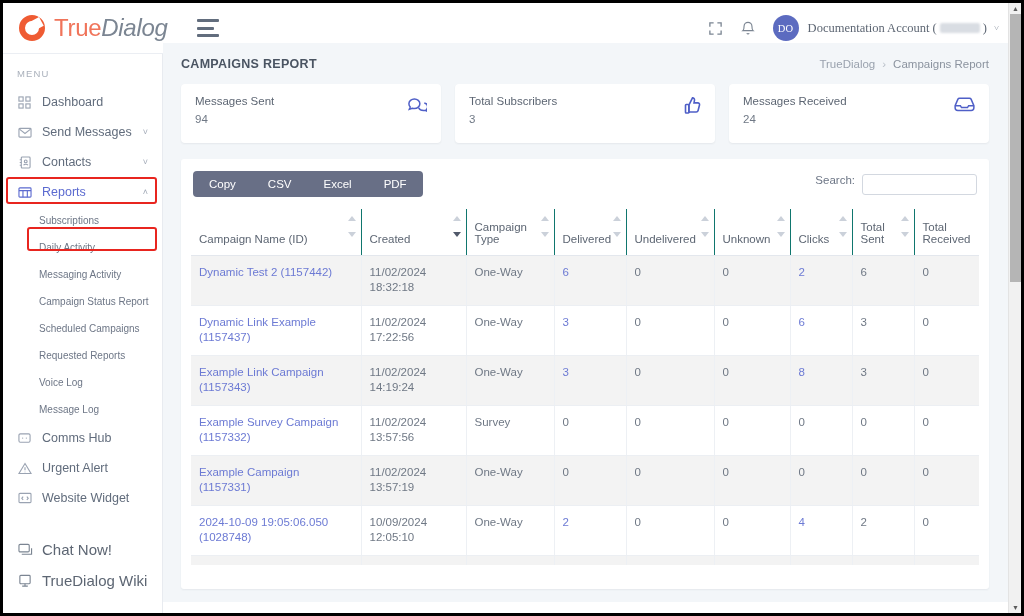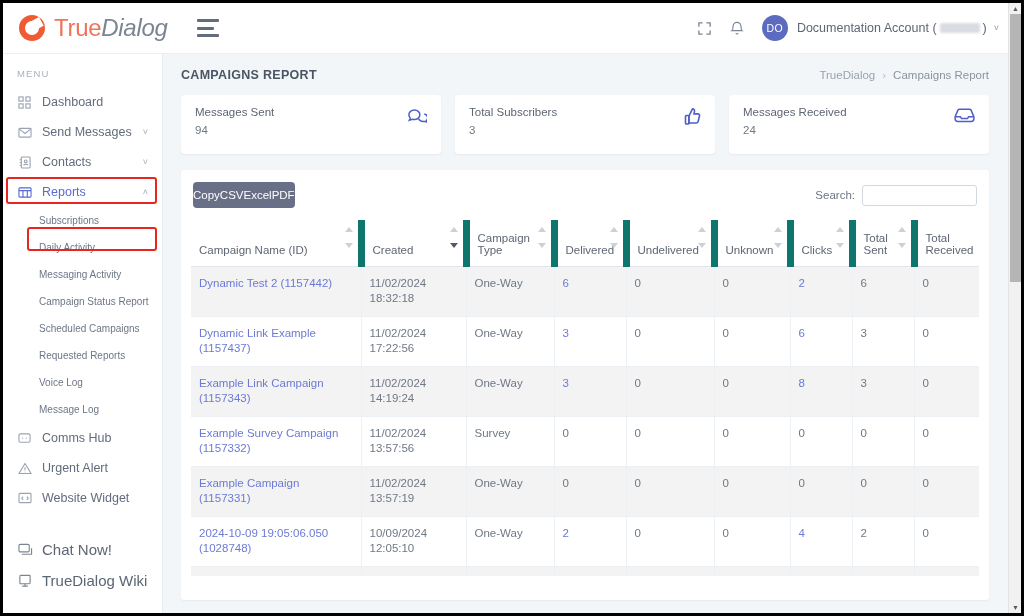--- a/index.html
+++ b/index.html
@@ -42,21 +42,21 @@
   .hamburger {
     margin-left: 29px; width: 22px; height: 18px;
     display: flex; flex-direction: column; justify-content: space-between;
     cursor: pointer;
   }
   .hamburger i { display: block; height: 3px; background: #626d7d; border-radius: 1px; }
   .hamburger i:nth-child(2) { width: 80%; }
 
   .topbar-right {
     margin-left: auto; display: flex; align-items: center;
-    padding-right: 22px; gap: 18px;
+    padding-right: 22px; gap: 18px; font-family: Liberation Serif, serif;
   }
   .icon-btn { color: #7b8592; cursor: pointer; display: flex; align-items: center; }
   .avatar {
     width: 26px; height: 26px; border-radius: 50%;
     background: #5c6bc0; color: #fff; font-size: 10.5px;
     display: flex; align-items: center; justify-content: center;
     letter-spacing: .4px; font-weight: 500;
   }
   .acct-name {
     font-size: 12.5px; color: #5d6673; margin-left: 9px;
@@ -102,21 +102,21 @@
   .bottom-links { position: absolute; left: 0; top: 480px; width: 100%; }
   .blink {
     display: flex; align-items: center; height: 31px; padding-left: 14px;
     font-size: 15px; color: #5d6673; cursor: pointer;
   }
   .blink .nico { width: 16px; height: 16px; margin-right: 9px; color: #7b8592;
     display: flex; align-items: center; justify-content: center; }
 
   
   .main {
-    position: absolute; left: 160px; top: 51px;
+    position: absolute; left: 160px; top: 40px;
     width: 848px; height: 559px;
     background: #f3f6f9; overflow: hidden;
   }
   .page-head {
     display: flex; align-items: center; padding: 14px 22px 0 18px;
   }
   .page-title { font-size: 12.5px; font-weight: bold; color: #4a5462; letter-spacing: .3px; }
   .crumbs { margin-left: auto; font-size: 11.5px; color: #9aa2ae; display: flex; gap: 7px; }
   .crumbs .c-sep { color: #b9c0c9; }
   .crumbs .c-cur { color: #8b939f; }
@@ -136,36 +136,36 @@
     margin: 16px 22px 0 18px; background: #fff; border-radius: 3px;
     box-shadow: 0 1px 2px rgba(40,50,70,.07);
     padding: 10px 10px 0 10px; height: 430px; overflow: hidden;
   }
   .panel-top { display: flex; align-items: center; padding: 2px 2px 0 2px; }
   .btn-group {
     display: flex; background: #686f86; border-radius: 4px; overflow: hidden;
   }
   .btn-group button {
     background: transparent; border: none; color: #fff;
-    font-size: 11.5px; padding: 7px 0; cursor: pointer;
+    font-size: 11.5px; padding: 7px 16px; cursor: pointer;
     font-family: "Liberation Sans", sans-serif;
   }
-  .search-wrap { margin-left: auto; display: flex; align-items: center; gap: 7px; }
+  .search-wrap { margin-left: auto; display: flex; gap: 7px; }
   .search-lbl { font-size: 11.5px; color: #6d7686; }
   .search-inp {
     width: 115px; height: 21px; border: 1px solid #d3d8e0; border-radius: 3px;
     font-size: 11.5px; padding: 0 5px; color: #5d6673;
     font-family: "Liberation Sans", sans-serif;
   }
 
   table.dt { width: 100%; border-collapse: collapse; margin-top: 12px; table-layout: fixed; }
   table.dt th {
     font-size: 11.5px; color: #5d6673; font-weight: normal; text-align: left;
     vertical-align: bottom; padding: 4px 16px 10px 8px;
-    border-bottom: 1px solid #e3e7ed; border-right: 7px solid #0f766e;
+    border-bottom: 1px solid #e3e7ed; border-right: 1px solid #0f766e;
     position: relative; height: 46px;
   }
   table.dt th:last-child { border-right: none; }
   .sort {
     position: absolute; right: 5px; top: 7px;
     display: flex; flex-direction: column; gap: 11px; align-items: center;
   }
   .sort .up, .sort .dn {
     width: 0; height: 0; border-left: 4px solid transparent; border-right: 4px solid transparent;
   }

